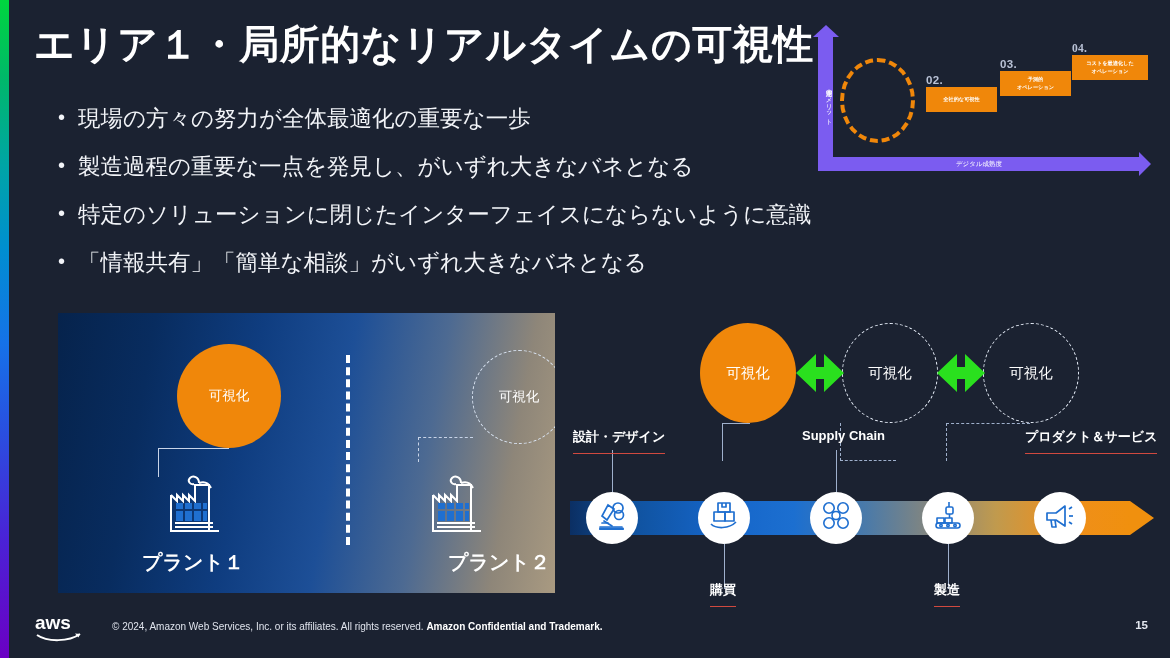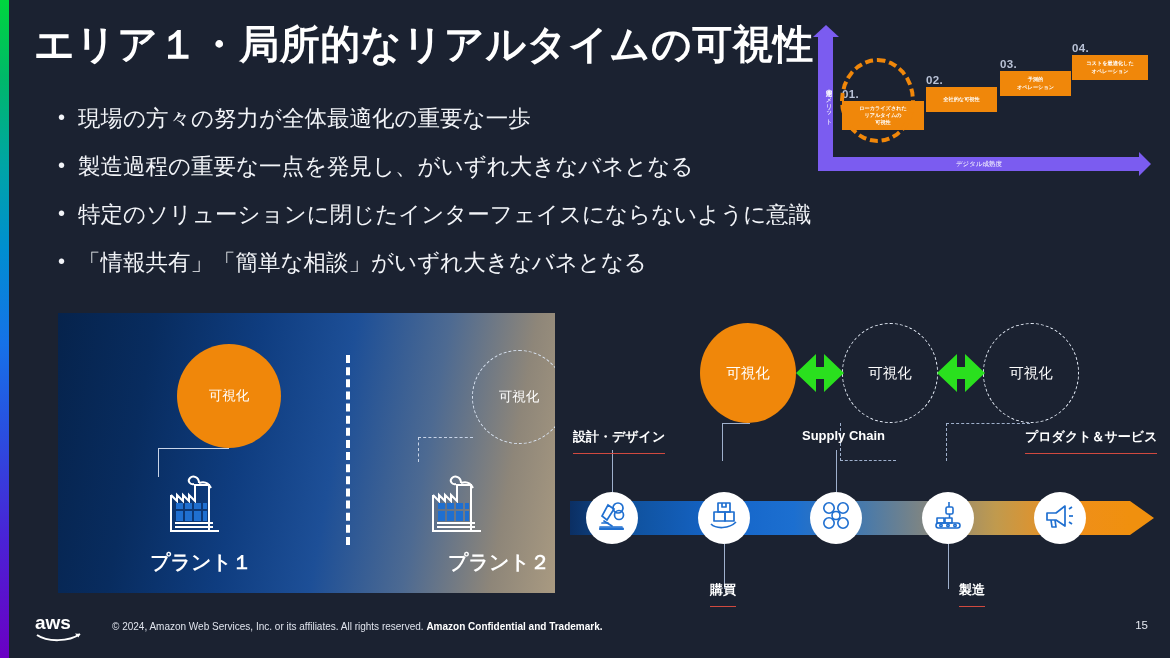--- a/index.html
+++ b/index.html
@@ -74,21 +74,21 @@
     display:block; letter-spacing:0.3px;
   }
   .mat-box{
     background:#f0870a; color:#ffffff; font-size:5.2px; line-height:1.35;
     text-align:center; padding:4px 3px; font-weight:bold;
     display:flex; align-items:center; justify-content:center;
   }
   #step1{ left:30px; top:58px; }  #step1 .mat-box{ width:82px; height:29px; }
   #step2{ left:114px; top:44px; } #step2 .mat-box{ width:71px; height:25px; }
   #step3{ left:188px; top:28px; } #step3 .mat-box{ width:71px; height:25px; }
-  #step4{ left:260px; top:12px; } #step4 .mat-box{ width:76px; height:25px; }
+  #step4{ left:260px; top:12px;font-family:Liberation Serif, serif; } #step4 .mat-box{ width:76px; height:25px; }
   #mat-circle{
     position:absolute; left:28px; top:28px; width:75px; height:85px;
     border:4.5px dashed #f0870a; border-radius:50%;
   }
 
   
   #plant-panel{
     position:absolute; left:58px; top:313px; width:497px; height:280px;
     background:
       linear-gradient(100deg,#06234c 0%,#082c5f 18%,#0f3d80 38%,
@@ -107,21 +107,21 @@
     font-size:13.5px; color:#ffffff;
   }
   #viz-conn-1{
     position:absolute; left:100px; top:135px; width:71px; height:29px;
     border-left:1.5px solid #c8d4e8; border-top:1.5px solid #c8d4e8;
   }
   #plant-icon-1{ position:absolute; left:159px; top:473px; }
   #plant-label-1{
     position:absolute; left:142px; top:551px; width:110px;
     font-size:20px; font-weight:bold; color:#ffffff;
-    text-align:right; line-height:1.12;
+    text-align:left; line-height:1.12;
   }
   
   #viz-circle-2{
     position:absolute; left:414px; top:37px; width:94px; height:94px;
     border:1.5px dashed #d8e2f0; border-radius:50%;
     display:flex; align-items:center; justify-content:center;
     font-size:13.5px; color:#ffffff;
   }
   #viz-conn-2{
     position:absolute; left:360px; top:124px; width:55px; height:25px;
@@ -161,21 +161,21 @@
   #stem-2d{ left:154px; top:231px; height:45px; }
   #stem-4d{ left:378px; top:231px; height:45px; }
   .chain-label{
     position:absolute; font-size:13px; font-weight:bold; color:#ffffff;
     white-space:nowrap; border-bottom:1.6px solid #d0493f; padding-bottom:7px;
   }
   #label-1{ left:3px;   top:115px; }
   #label-3{ left:232px; top:115px; border-bottom-color:transparent; }
   #label-5{ left:455px; top:115px; }
   #label-2{ left:140px; top:268px; }
-  #label-4{ left:364px; top:268px;margin-left:25px; }
+  #label-4{ left:364px; top:268px; }
 
   .vcircle{
     position:absolute; width:96px; height:100px; border-radius:50%;
     display:flex; align-items:center; justify-content:center;
     font-size:14.5px; color:#ffffff;
   }
   #vc-1{ left:130px; top:10px; background:#f0870a; }
   #vc-2{ left:272px; top:10px; border:1.5px dashed #e3eaf5; }
   #vc-3{ left:413px; top:10px; border:1.5px dashed #e3eaf5; }
   #vc-conn-1{
@@ -195,21 +195,21 @@
 
   
   #footer-logo{ position:absolute; left:35px; top:612px; }
   #footer-text{
     position:absolute; left:112px; top:621px;
     font-size:10px; color:#dfe3ec; white-space:nowrap;
   }
   #footer-text b{ font-weight:bold; color:#ffffff; }
   #page-num{
     position:absolute; right:22px; top:619px;
-    font-size:11.5px; color:#e4e8f0; font-weight:normal;
+    font-size:11.5px; color:#e4e8f0; font-weight:bold;
   }
 </style>
 </head>
 <body>
 
 <div id="accent-bar"></div>
 
 <div id="title">エリア１・局所的なリアルタイムの可視性</div>
 
 <div id="bullets">
@@ -230,24 +230,20 @@
     <span class="btxt">「情報共有」「簡単な相談」がいずれ大きなバネとなる</span>
   </div>
 </div>
 
 <div id="maturity">
   <div id="mat-yaxis"></div>
   <div id="mat-ylabel">運用上のメリット</div>
   <div id="mat-xaxis"></div>
   <div id="mat-xlabel">デジタル成熟度</div>
 
-  <div class="mat-step" id="step1">
-    <span class="mat-num">01.</span>
-    <div class="mat-box">ローカライズされた<br>リアルタイムの<br>可視性</div>
-  </div>
   <div class="mat-step" id="step2">
     <span class="mat-num">02.</span>
     <div class="mat-box">全社的な可視性</div>
   </div>
   <div class="mat-step" id="step3">
     <span class="mat-num">03.</span>
     <div class="mat-box">予測的<br>オペレーション</div>
   </div>
   <div class="mat-step" id="step4">
     <span class="mat-num">04.</span>

